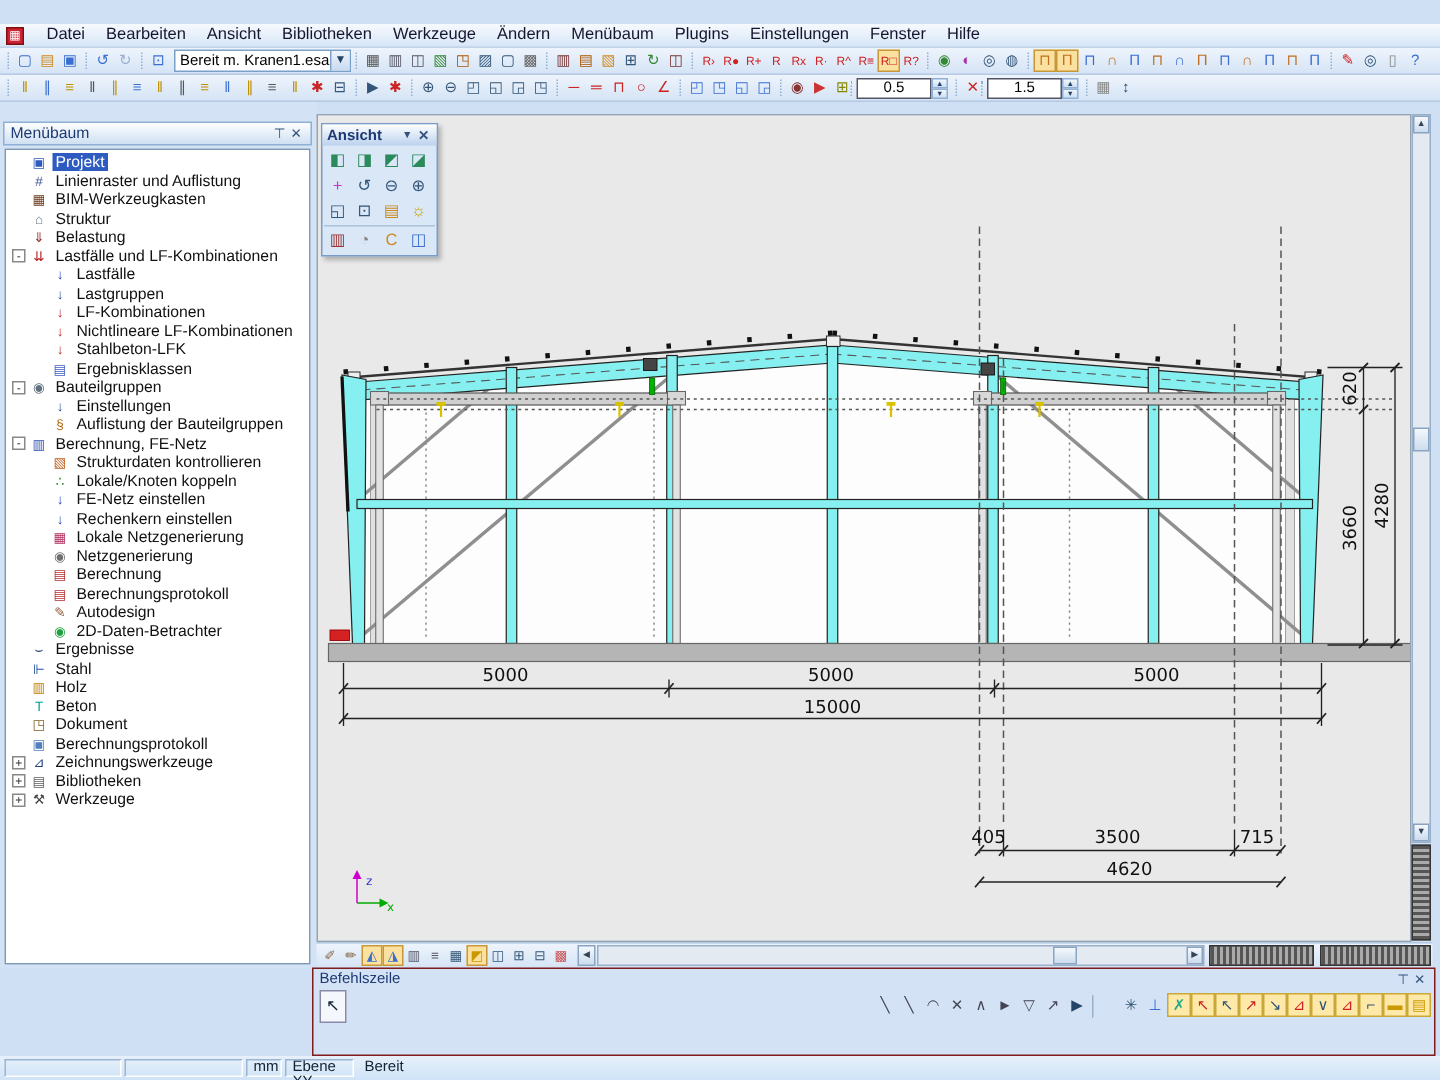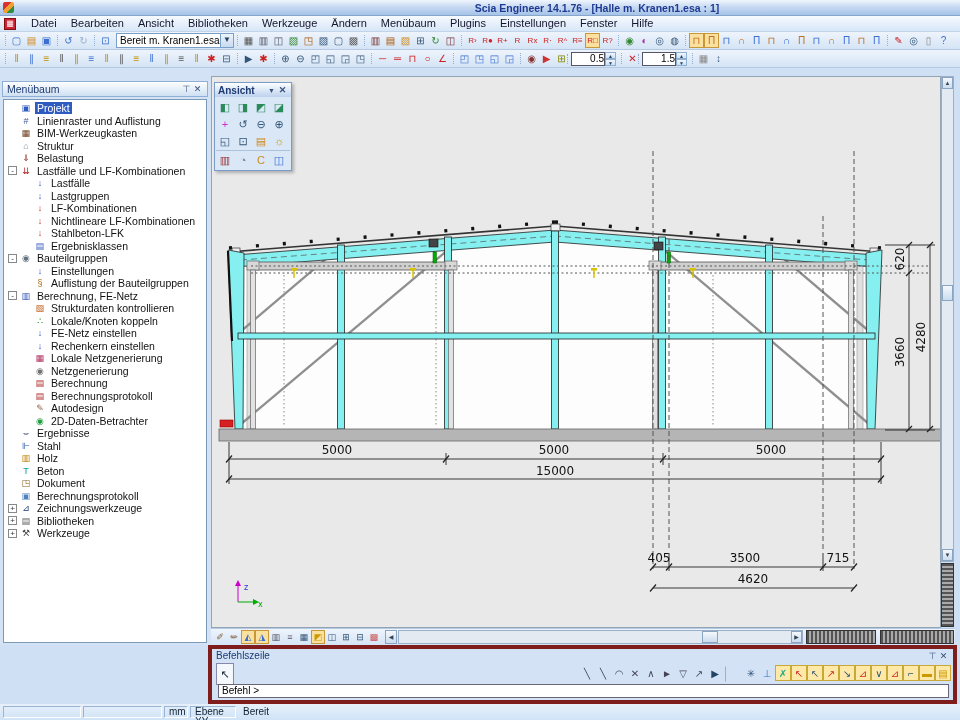--- a/index.html
+++ b/index.html
@@ -18,21 +18,21 @@
   
   .toolbar{left:0;width:960px;height:18px;background:linear-gradient(#eef4fc,#d5e4f5);border-bottom:1px solid #b5cae2;display:flex;align-items:center;padding-left:2px;overflow:hidden}
   #tb1{top:32px} #tb2{top:50px}
   .tgroup{display:flex;align-items:center;margin-left:7px;position:relative}
   .tgroup::before{content:"";position:absolute;left:-4px;top:2px;bottom:2px;border-left:1px dotted #8fb0d4}
   .ico{width:15px;height:15px;line-height:14px;text-align:center;font-size:10px;flex:none;border:1px solid transparent;color:#345;overflow:hidden}
   .ico.press{background:#fbe1a0;border-color:#c89838}
   .combo{width:118px;height:15px;background:#fff;border:1px solid #7aa0c8;font-size:10px;line-height:13px;padding:0 14px 0 3px;position:relative;white-space:nowrap;margin-left:3px}
   .combo .drop{position:absolute;right:0;top:0;width:13px;height:13px;background:linear-gradient(#eef4fc,#c8daf0);border-left:1px solid #7aa0c8;font-size:8px;text-align:center;line-height:12px;color:#246}
   .spin{display:flex;align-items:center;margin:0 2px}
-  .spin .val{width:34px;height:14px;background:#fff;border:1px solid #556;font-size:10px;line-height:12px;text-align:right}
+  .spin .val{width:50px;height:14px;background:#fff;border:1px solid #556;font-size:10px;line-height:12px;text-align:center}
   .spin .btns{display:flex;flex-direction:column;width:11px}
   .spin .btns span{height:7px;font-size:5px;line-height:6px;text-align:center;background:linear-gradient(#f2f7fd,#cddff2);border:1px solid #8fb0d4;color:#246}
   
   #sidebar{left:0;top:68px;width:211px;height:577px;background:#d3e3f5}
   #sb-head{position:absolute;left:2px;top:13px;right:3px;height:16px;background:linear-gradient(#fdfeff,#cfe0f2);border:1px solid #8fb0d4;display:flex;align-items:center;font-size:10.5px;color:#1d3a74;padding:0 4px}
   .head-sp{flex:1}
   .mini{width:11px;text-align:center;font-size:9px;color:#35527e}
   #sb-tree{position:absolute;left:3px;top:31px;right:4px;bottom:2px;background:#fff;border:1px solid #7a9ab8;overflow:hidden;padding-top:2px}
   .tree-row{display:flex;align-items:center;height:12.5px;padding-left:4px;white-space:nowrap}
   .tree-row.d1{padding-left:18px}
@@ -53,42 +53,38 @@
   
   .sb{background:#e3eaf2;border:1px solid #9ab0c8}
   .sb-btn{position:absolute;background:linear-gradient(#f4f8fc,#ccdcee);border:1px solid #8fa0;border:1px solid #8aa4c4;color:#345;text-align:center}
   .stripes-v{background:#777 repeating-linear-gradient(180deg,#555 0 2px,#aaa 2px 4px);border:1px solid #333}
   .stripes-h{background:#777 repeating-linear-gradient(90deg,#555 0 2px,#aaa 2px 4px);border:1px solid #333}
   
   #brow{left:211px;top:628px;width:744px;height:17px;background:linear-gradient(#eef4fc,#d5e4f5);border-top:1px solid #b5cae2}
   #brow .ico{width:14px;height:14px;line-height:13px;font-size:9px}
   #bicons{position:absolute;left:2px;top:1px;display:flex}
   
-  #cmd{left:208px;top:645px;width:749px;height:59px;background:#d3e3f5;border:4px solid #7f1d1d}
+  #cmd{left:208px;top:645px;width:749px;height:59px;background:#d3e3f5;border:1px solid #7f1d1d}
   #cmd-head{height:13px;display:flex;align-items:center;padding:0 4px;font-size:10px;color:#1d3a74}
   #cmd-body{position:relative;height:29px}
   #cursor-btn{position:absolute;left:4px;top:1px;width:18px;height:22px;background:#f4f8fc;border:1px solid #88a;text-align:center;font-size:11px;line-height:20px;color:#123}
   #snap-row{position:absolute;right:2px;top:3px;display:flex}
   #snap-row .ico{width:16px;height:16px;line-height:15px}
   #snap-row .ico.yellow{background:#ffe9a8;border-color:#c9a838}
   .snap-sep{width:5px;border-left:1px solid #9ab0c8;margin:1px 2px;height:14px}
   #cmd-input{position:absolute;left:6px;right:4px;bottom:2px;height:14px;background:#fff;border:1px solid #667;font-size:10px;line-height:12px;padding-left:3px;color:#000}
   
   #statusbar{left:0;top:704px;width:960px;height:16px;background:linear-gradient(#e7f0fa,#cfe3f7);display:flex;align-items:center;padding-left:2px}
   .scell{height:12px;margin:0 1px;border:1px solid;border-color:#9ab4d4 #fff #fff #9ab4d4;font-size:10px;line-height:10px;padding:0 4px;color:#123}
 </style>
 </head>
 <body>
 
 <div id="app">
 
-  <div class="abs" id="titlebar">
-    <div id="logo"></div>
-    <div id="title-text">Scia Engineer 14.1.76 - [Halle m. Kranen1.esa : 1]</div>
-  </div>
 
   <div class="abs" id="menubar">
     <div id="appicon">▦</div>
     <div style="display:flex">
 
     <span class="menu-item">Datei</span>
         <span class="menu-item">Bearbeiten</span>
         <span class="menu-item">Ansicht</span>
         <span class="menu-item">Bibliotheken</span>
         <span class="menu-item">Werkzeuge</span>
@@ -714,21 +710,20 @@
           <span class="ico yellow" style="color:#c22">↗</span>
           <span class="ico yellow" style="color:#357">↘</span>
           <span class="ico yellow" style="color:#c22">⊿</span>
           <span class="ico yellow" style="color:#357">∨</span>
           <span class="ico yellow" style="color:#c22">⊿</span>
           <span class="ico yellow" style="color:#357">⌐</span>
           <span class="ico yellow" style="color:#c90">▬</span>
           <span class="ico yellow" style="color:#c90">▤</span>
         </div>
     </div>
-    <div id="cmd-input">Befehl &gt;</div>
   </div>
 
   <div class="abs" id="statusbar">
 
   <span class="scell" style="width:78px"></span>
       <span class="scell" style="width:79px"></span>
       <span class="scell" style="width:24px">mm</span>
       <span class="scell" style="width:46px">Ebene XY</span>
       <span class="scell" style="width:150px;border-color:transparent">Bereit</span>
     </div>

